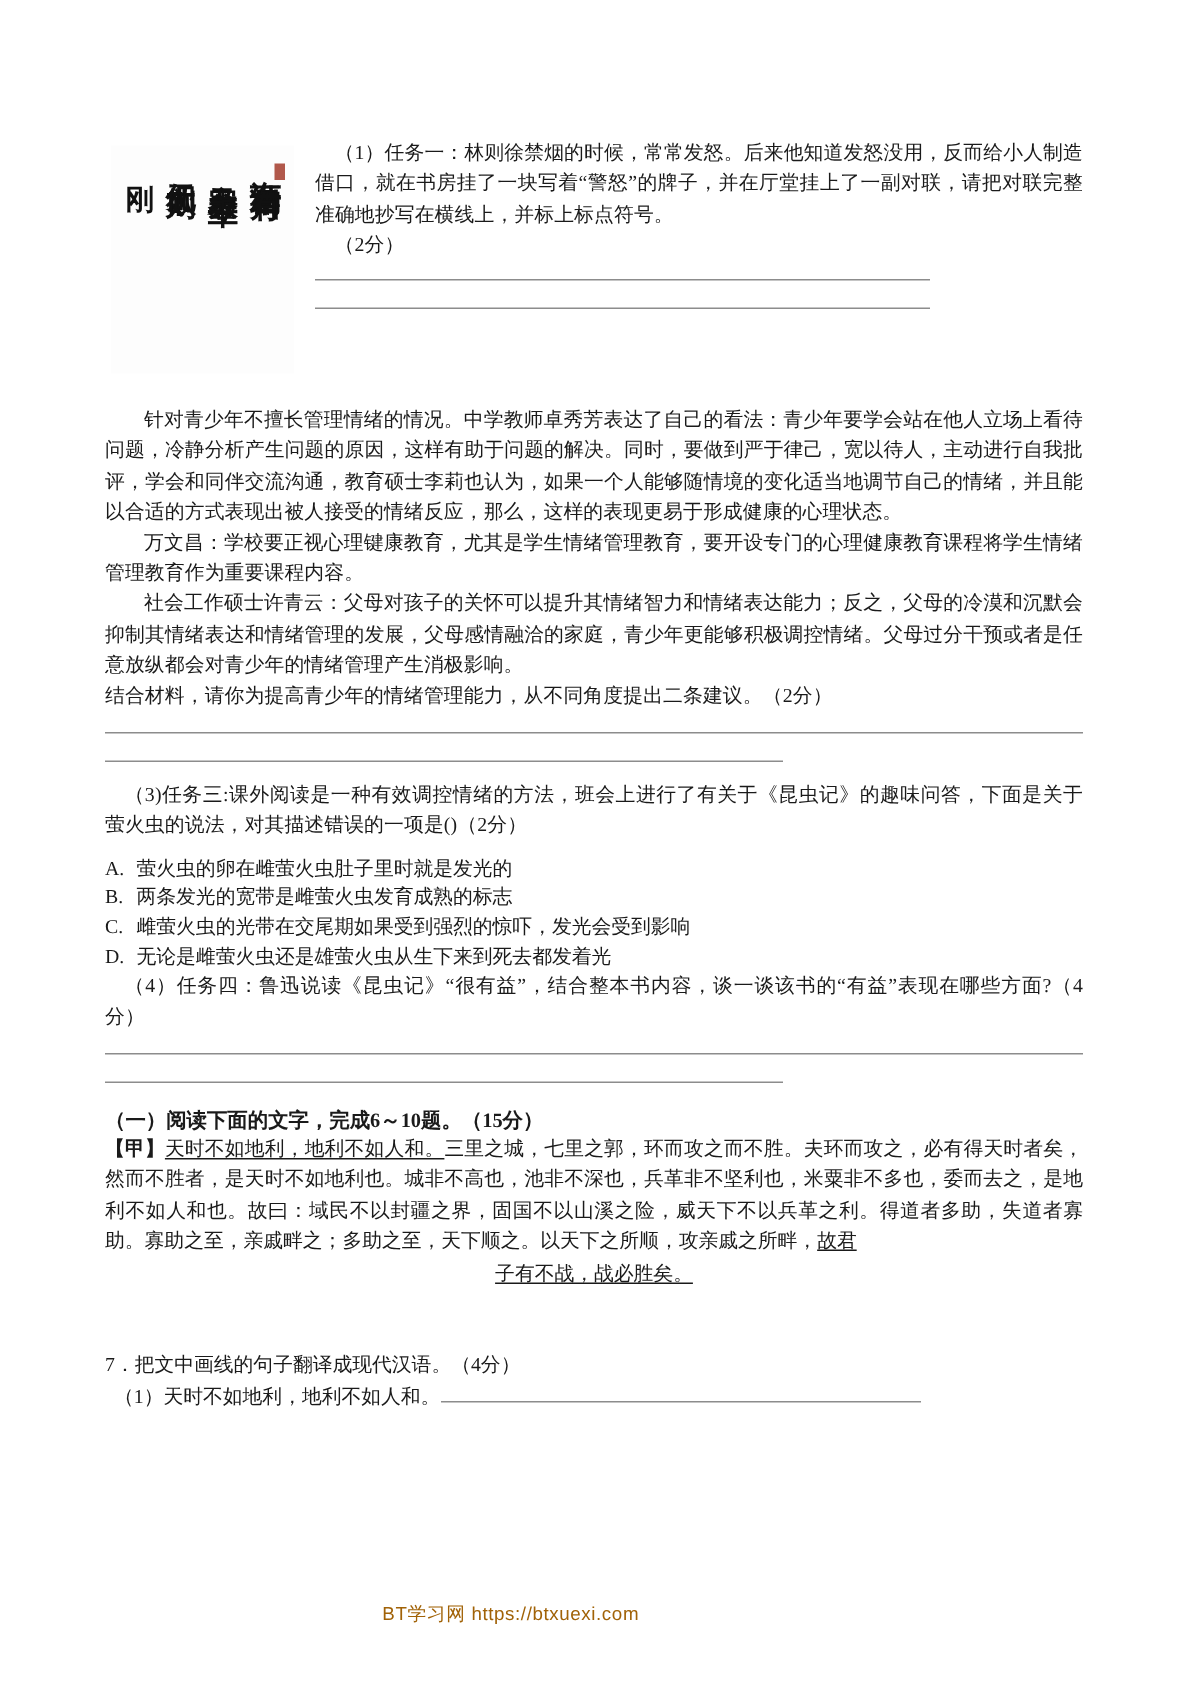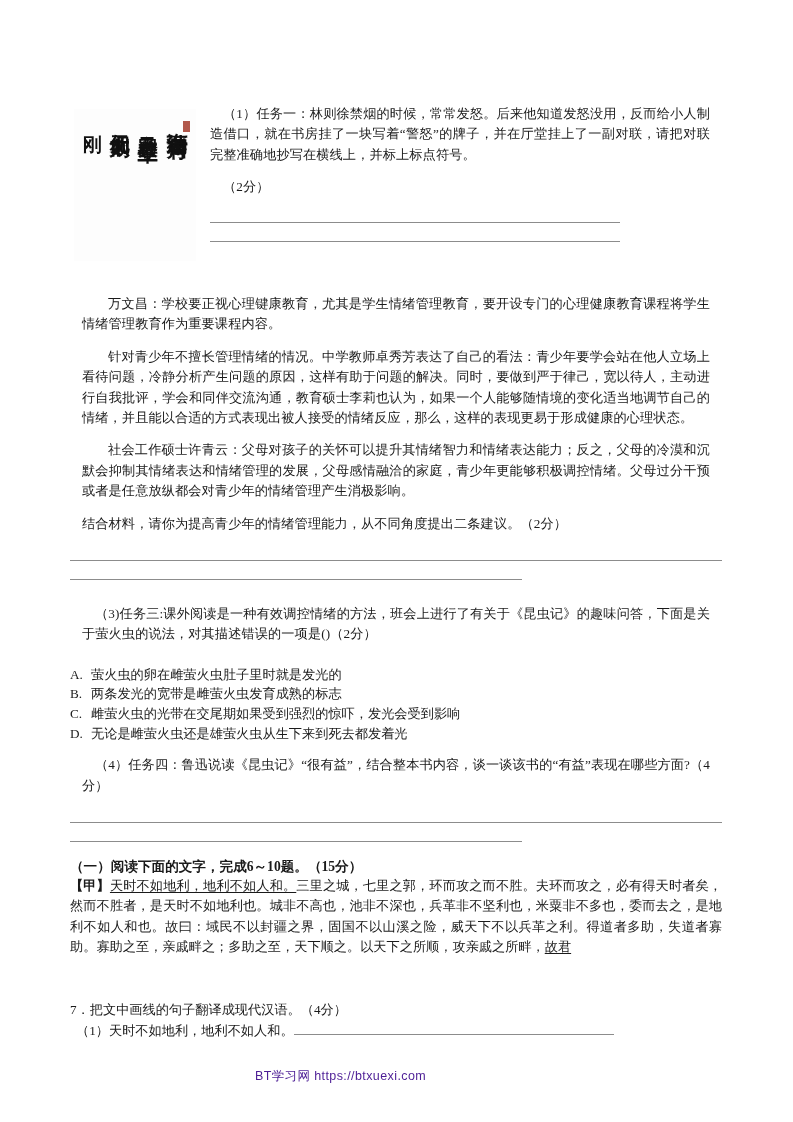--- a/index.html
+++ b/index.html
@@ -28,21 +28,21 @@
     top: 92px;
     width: 652px;
   }
 
   
   .para {
     font-size: 13.2px;
     line-height: 20.4px;
     text-align: justify;
     text-justify: inter-ideograph;
-    margin: 12px;
+    margin: 0;
     letter-spacing: 0.1px;
   }
   .indent { text-indent: 26px; }
   .indent-half { text-indent: 13px; }
 
   
   .top-row {
     position: relative;
     min-height: 160px;
   }
@@ -185,21 +185,21 @@
 
   
   .footer {
     position: absolute;
     left: 0;
     top: 1068px;
     width: 681px;
     text-align: center;
     font-family: "Liberation Sans", "DejaVu Sans", sans-serif;
     font-size: 12.5px;
-    color: #4c1d95;
+    color: #a16207;
     letter-spacing: .4px;
   }
   .clearfix::after { content: ""; display: table; clear: both; }
 </style>
 </head>
 <body>
 
 <div class="page">
 
   <div class="content">
@@ -223,22 +223,22 @@
       <div class="rule-wrap" style="margin-left:138px;">
         <hr class="rule rule-short">
         <div class="gap18"></div>
         <hr class="rule rule-short">
       </div>
     </div>
 
     <div class="gap18"></div>
 
     <div>
+      <p class="para indent">针对青少年不擅长管理情绪的情况。中学教师卓秀芳表达了自己的看法：青少年要学会站在他人立场上看待问题，冷静分析产生问题的原因，这样有助于问题的解决。同时，要做到严于律己，宽以待人，主动进行自我批评，学会和同伴交流沟通，教育硕士李莉也认为，如果一个人能够随情境的变化适当地调节自己的情绪，并且能以合适的方式表现出被人接受的情绪反应，那么，这样的表现更易于形成健康的心理状态。</p>
       <p class="para indent">万文昌：学校要正视心理键康教育，尤其是学生情绪管理教育，要开设专门的心理健康教育课程将学生情绪管理教育作为重要课程内容。</p>
-      <p class="para indent">针对青少年不擅长管理情绪的情况。中学教师卓秀芳表达了自己的看法：青少年要学会站在他人立场上看待问题，冷静分析产生问题的原因，这样有助于问题的解决。同时，要做到严于律己，宽以待人，主动进行自我批评，学会和同伴交流沟通，教育硕士李莉也认为，如果一个人能够随情境的变化适当地调节自己的情绪，并且能以合适的方式表现出被人接受的情绪反应，那么，这样的表现更易于形成健康的心理状态。</p>
       <p class="para indent">社会工作硕士许青云：父母对孩子的关怀可以提升其情绪智力和情绪表达能力；反之，父母的冷漠和沉默会抑制其情绪表达和情绪管理的发展，父母感情融洽的家庭，青少年更能够积极调控情绪。父母过分干预或者是任意放纵都会对青少年的情绪管理产生消极影响。</p>
       <p class="para">结合材料，请你为提高青少年的情绪管理能力，从不同角度提出二条建议。（2分）</p>
 
       <div class="gap14"></div>
       <hr class="rule rule-long">
       <div class="gap18"></div>
       <hr class="rule rule-mid">
     </div>
 
     <div class="gap12"></div>
@@ -272,20 +272,21 @@
       <div class="gap18"></div>
       <hr class="rule rule-mid">
     </div>
 
     <div class="gap14"></div>
 
     <div>
       <p class="h-sub">（一）阅读下面的文字，完成6～10题。（15分）</p>
 
       <p class="passage"><span class="tag">【甲】</span><span class="u">天时不如地利，地利不如人和。</span><span>三里之城，七里之郭，环而攻之而不胜。夫环而攻之，必有得天时者矣，然而不胜者，是天时不如地利也。城非不高也，池非不深也，兵革非不坚利也，米粟非不多也，委而去之，是地利不如人和也。故曰：域民不以封疆之界，固国不以山溪之险，威天下不以兵革之利。得道者多助，失道者寡助。寡助之至，亲戚畔之；多助之至，天下顺之。以天下之所顺，攻亲戚之所畔，</span><span class="u">故君</span></p>
+      <p class="passage-last"><span class="u">子有不战，战必胜矣。</span></p>
     </div>
 
     <div class="gap22"></div>
 
 
     <div class="gap18"></div>
 
     <div>
       <p class="q-line">7．把文中画线的句子翻译成现代汉语。（4分）</p>
       <p class="q-line" style="padding-left:6px;"><span>（1）</span><span>天时不如地利，地利不如人和。</span><span class="blank blank-a"></span></p>

